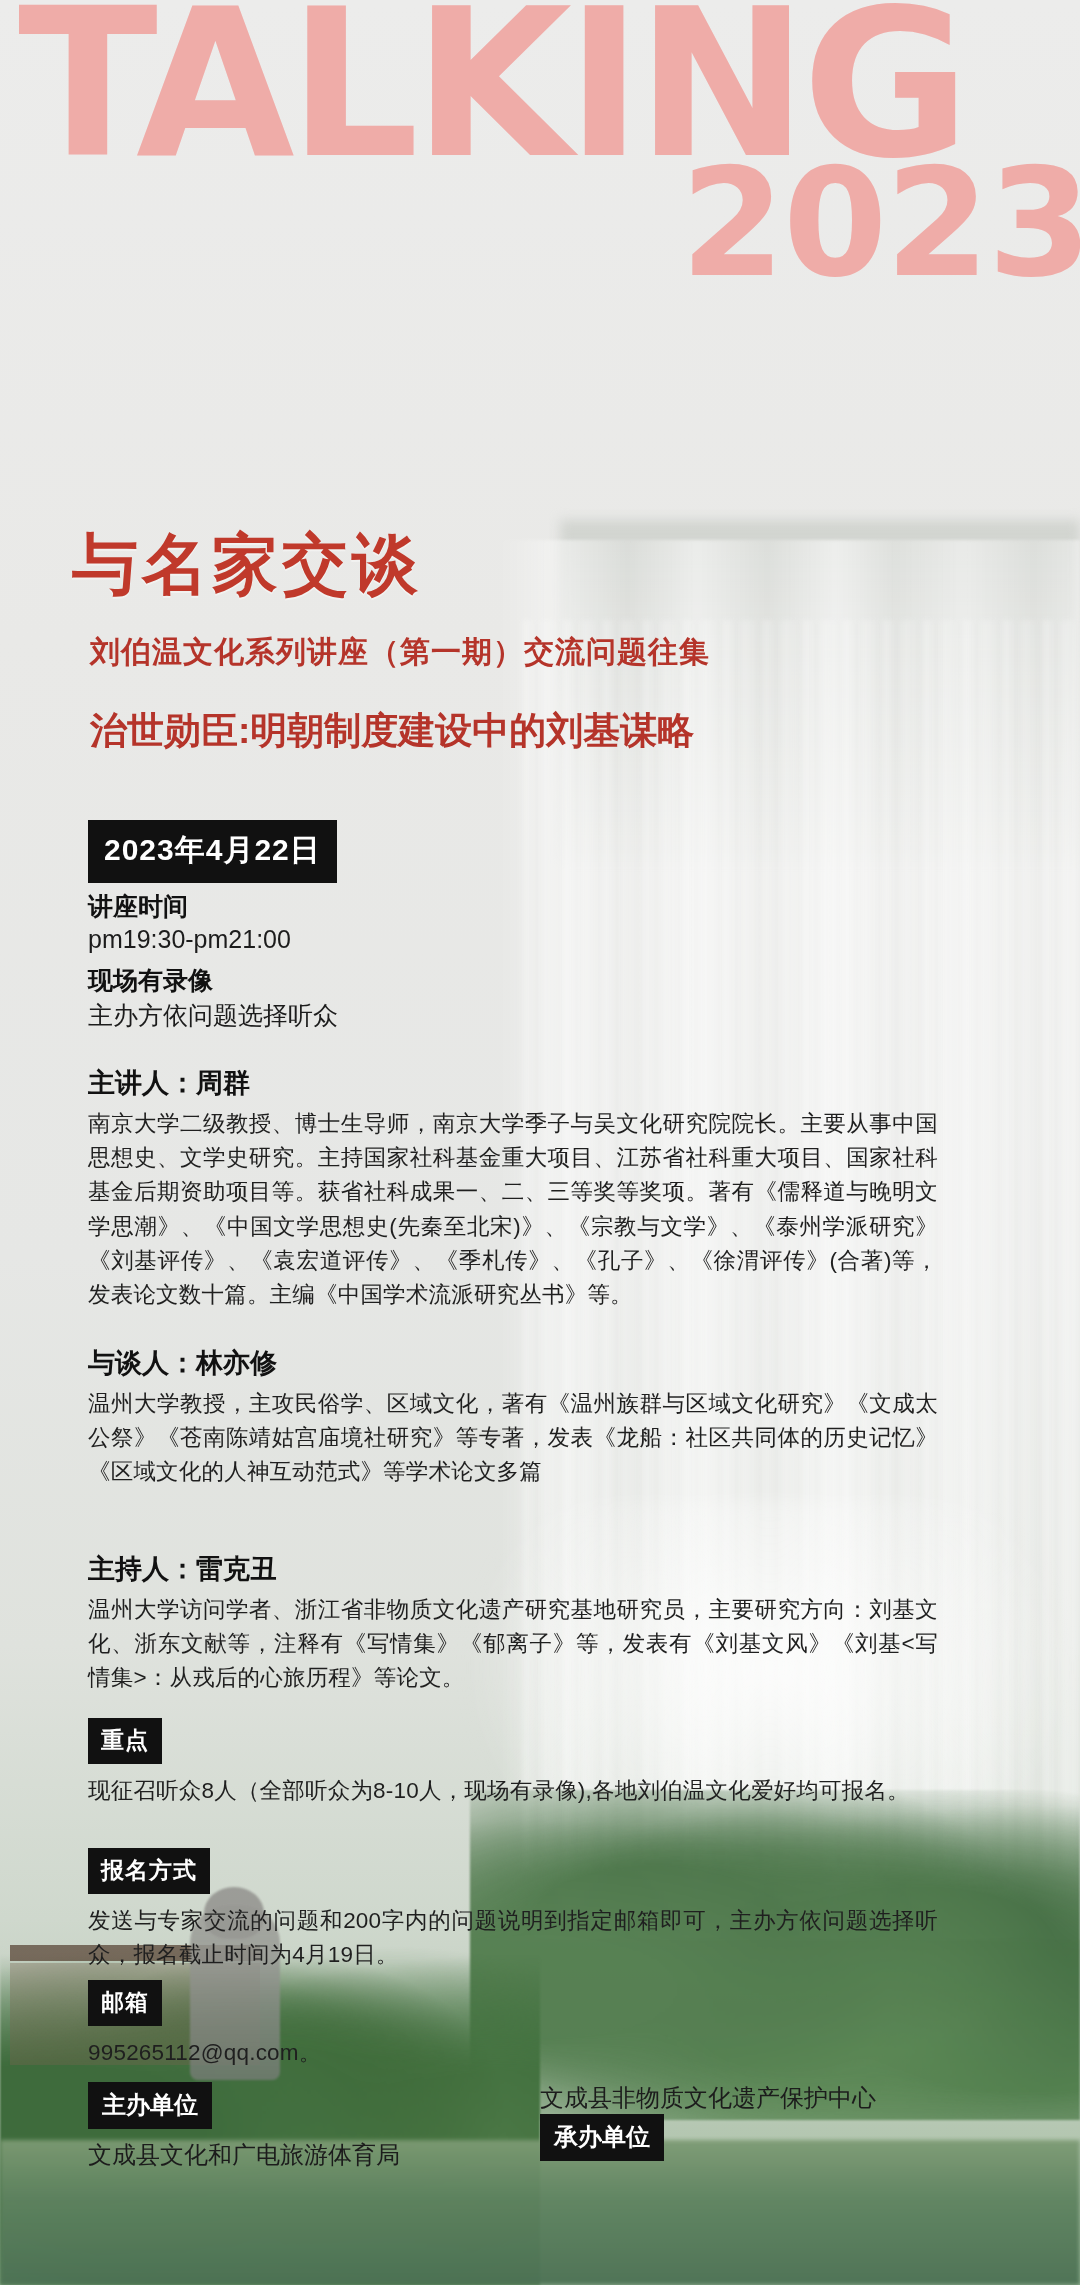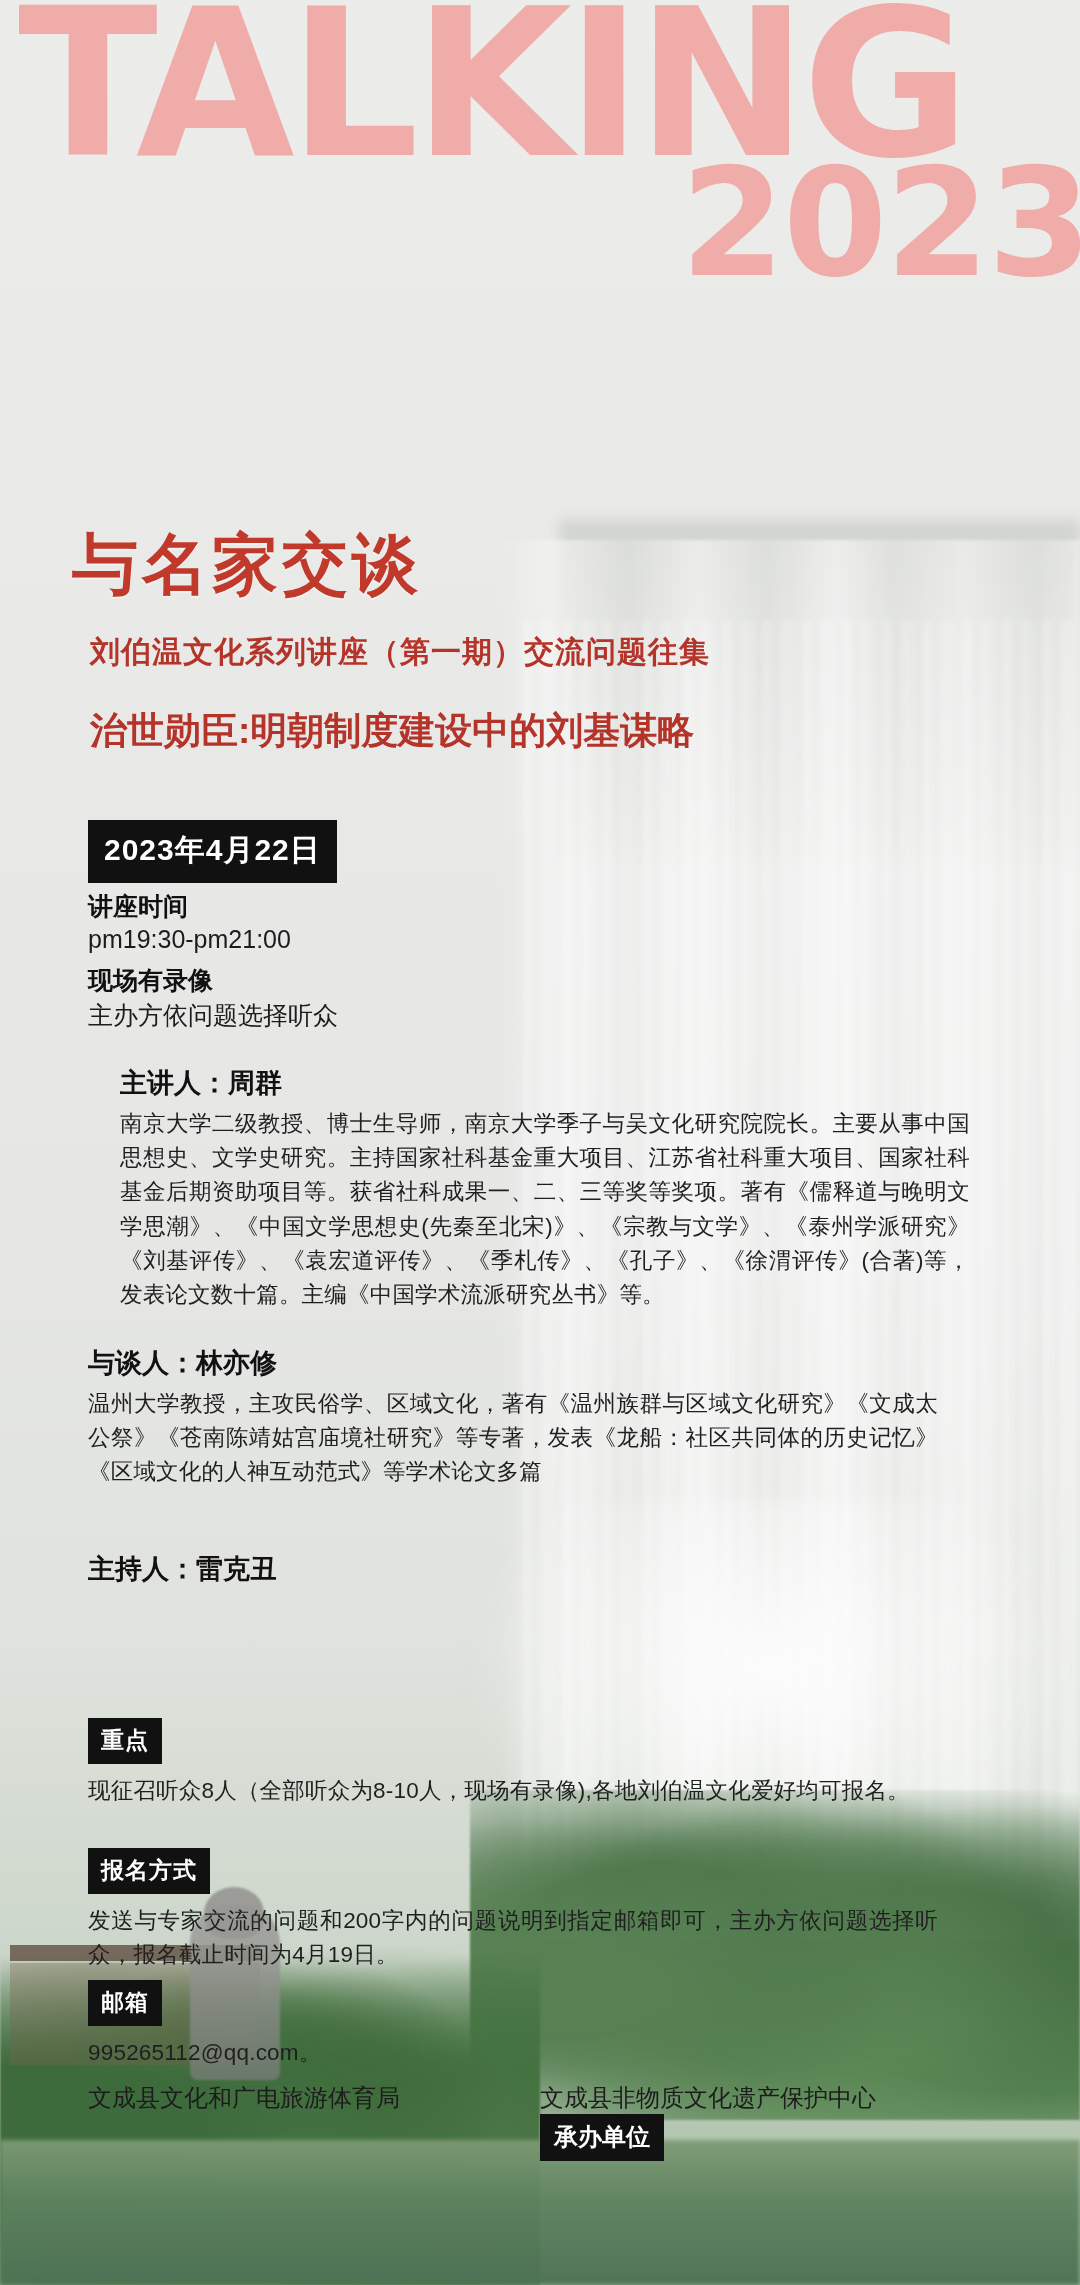--- a/index.html
+++ b/index.html
@@ -177,50 +177,52 @@
 
     <div class="datebox">2023年4月22日</div>
 
     <div class="block" style="top:890px;">
       <div class="lbl">讲座时间</div>
       <div class="val">pm19:30-pm21:00</div>
       <div class="lbl">现场有录像</div>
       <div class="val">主办方依问题选择听众</div>
     </div>
 
-    <div class="block" style="top:1065px;margin-left:32px;">
+    <div class="block" style="top:1065px;">
       <div class="person-head">主讲人：周群</div>
       <div class="para">南京大学二级教授、博士生导师，南京大学季子与吴文化研究院院长。主要从事中国思想史、文学史研究。主持国家社科基金重大项目、江苏省社科重大项目、国家社科基金后期资助项目等。获省社科成果一、二、三等奖等奖项。著有《儒释道与晚明文学思潮》、《中国文学思想史(先秦至北宋)》、《宗教与文学》、《泰州学派研究》《刘基评传》、《袁宏道评传》、《季札传》、《孔子》、《徐渭评传》(合著)等，发表论文数十篇。主编《中国学术流派研究丛书》等。</div>
     </div>
 
     <div class="block" style="top:1345px;">
       <div class="person-head">与谈人：林亦修</div>
       <div class="para">温州大学教授，主攻民俗学、区域文化，著有《温州族群与区域文化研究》《文成太公祭》《苍南陈靖姑宫庙境社研究》等专著，发表《龙船：社区共同体的历史记忆》《区域文化的人神互动范式》等学术论文多篇</div>
     </div>
 
     <div class="block" style="top:1520px;margin-top:31px;">
       <div class="person-head">主持人：雷克丑</div>
+      <div class="para">温州大学访问学者、浙江省非物质文化遗产研究基地研究员，主要研究方向：刘基文化、浙东文献等，注释有《写情集》《郁离子》等，发表有《刘基文风》《刘基&lt;写情集&gt;：从戎后的心旅历程》等论文。</div>
     </div>
 
     <div class="block" style="top:1718px;">
       <div class="tag-wrap"><span class="tag">重点</span></div>
       <div class="para">现征召听众8人（全部听众为8-10人，现场有录像),各地刘伯温文化爱好均可报名。</div>
     </div>
 
     <div class="block" style="top:1848px;">
       <div class="tag-wrap"><span class="tag">报名方式</span></div>
       <div class="para">发送与专家交流的问题和200字内的问题说明到指定邮箱即可，主办方依问题选择听众，报名截止时间为4月19日。</div>
     </div>
 
     <div class="block" style="top:1980px;">
       <div class="tag-wrap"><span class="tag">邮箱</span></div>
       <div class="para">995265112@qq.com。</div>
     </div>
 
     <div class="foot-col" style="left:88px;top:2082px;">
+      <div><span class="foot-tag">主办单位</span></div>
       <div>文成县文化和广电旅游体育局</div>
     </div>
     <div class="foot-col" style="left:540px;top:2082px;">
       <div>文成县非物质文化遗产保护中心</div>
       <div><span class="foot-tag">承办单位</span></div>
     </div>
 
   </div>
 </div>
 

